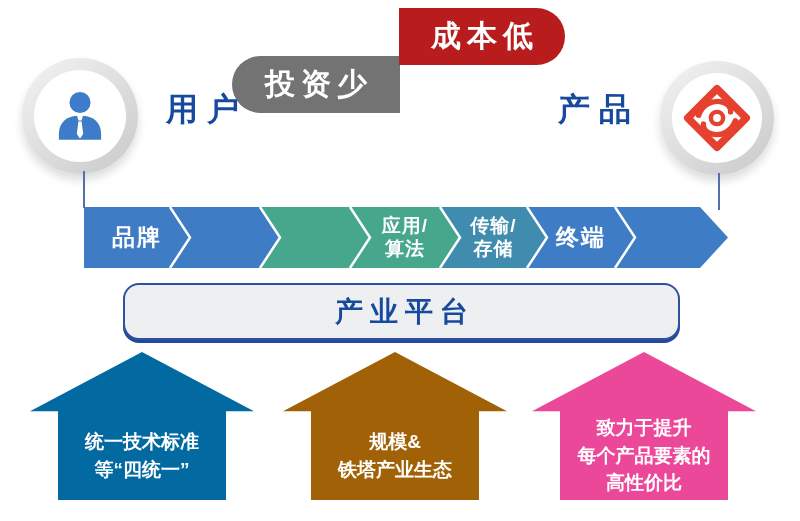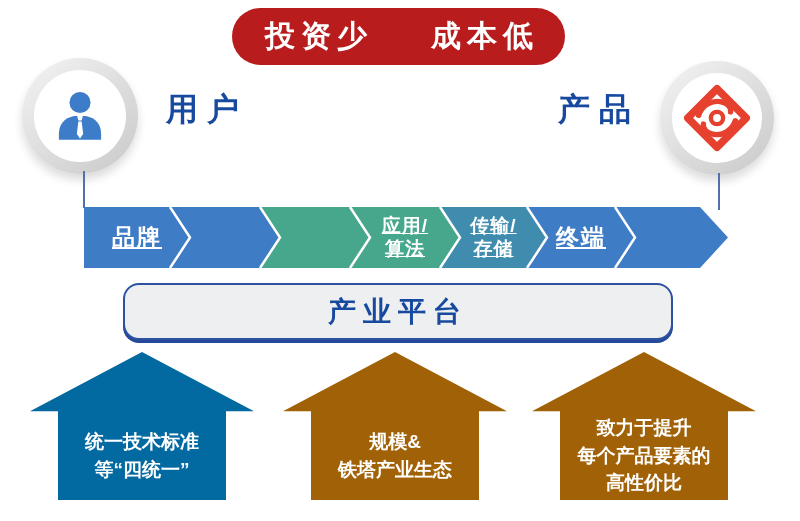--- a/index.html
+++ b/index.html
@@ -39,31 +39,31 @@
   .connector { position:absolute; width:2px; background:#5470A8; }
   #connector-left  { left:83px;  top:171px; height:37px; }
   #connector-right { left:718px; top:173px; height:37px; }
 
   
   #chain { position:absolute; left:84px; top:207px; width:648px; height:61px; }
   .chain-label {
     position:absolute; top:0; height:61px;
     display:flex; align-items:center; justify-content:center;
     color:#fff; font-weight:bold; font-size:23px; letter-spacing:2px;
-    white-space:pre-line; text-align:center;text-decoration:underline;
+    white-space:pre-line; text-align:center;
   }
   .chain-label.small { font-size:19px; line-height:1.2; letter-spacing:1px; }
 
   
   #platform-pill {
     position:absolute; left:123px; top:283px; width:546px; height:53px;
     background:#EEEFF0; border:2px solid #2D52A0; border-radius:16px;
     box-shadow:0 3px 0 #24489A;
     display:flex; align-items:center; justify-content:center;
-    color:#17499E; font-weight:bold; font-size:28px; letter-spacing:7px; 
+    color:#17499E; font-weight:bold; font-size:28px; letter-spacing:7px; padding-left:7px;
   }
 
   
   .up-arrow {
     position:absolute; top:352px; width:224px; height:148px;
     clip-path: polygon(50% 0, 100% 40%, 87.5% 40%, 87.5% 100%, 12.5% 100%, 12.5% 40%, 0 40%);
   }
   #arrow-1 { left:30px; }
   #arrow-2 { left:283px; }
   #arrow-3 { left:532px; }
@@ -72,21 +72,21 @@
     display:flex; align-items:center; justify-content:center;
     color:#fff; font-weight:bold; font-size:19px; line-height:1.45;
     white-space:pre-line; text-align:center;
   }
 </style>
 </head>
 <body>
 
 <div class="canvas">
 
-  <div id="banner-left" class="banner-pill" style="background-color: #b91c1c;">
+  <div id="banner-left" class="banner-pill" style="background-color: #737373; margin-top: 48px;">
     <span>投资少</span>
   </div>
   <div id="banner-right" class="banner-pill" style="background-color: #b91c1c;">
     <span>成本低</span>
   </div>
 
   <div id="entity-user" class="entity-ring">
     <div class="entity-inner">
       <svg viewBox="0 0 100 100" width="64" height="64">
         <circle cx="50" cy="29" r="16.5" fill="#3D7CC9"></circle>
@@ -136,19 +136,19 @@
   </div>
 
   <div id="arrow-1" class="up-arrow" style="background-color: #0369a1; text-decoration: underline;">
     <div class="arrow-text">统一技术标准
 等“四统一”</div>
   </div>
   <div id="arrow-2" class="up-arrow" style="background-color: #a16207;">
     <div class="arrow-text">规模&amp;
 铁塔产业生态</div>
   </div>
-  <div id="arrow-3" class="up-arrow" style="background-color: #a16207;">
+  <div id="arrow-3" class="up-arrow" style="background-color: #ec4899;">
     <div class="arrow-text">致力于提升
 每个产品要素的
 高性价比</div>
   </div>
 
 </div>
 
 </body></html>

